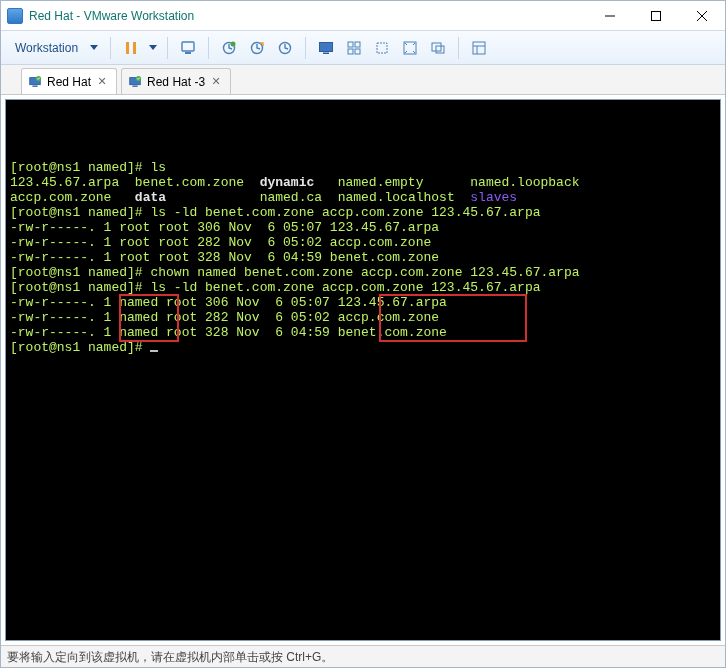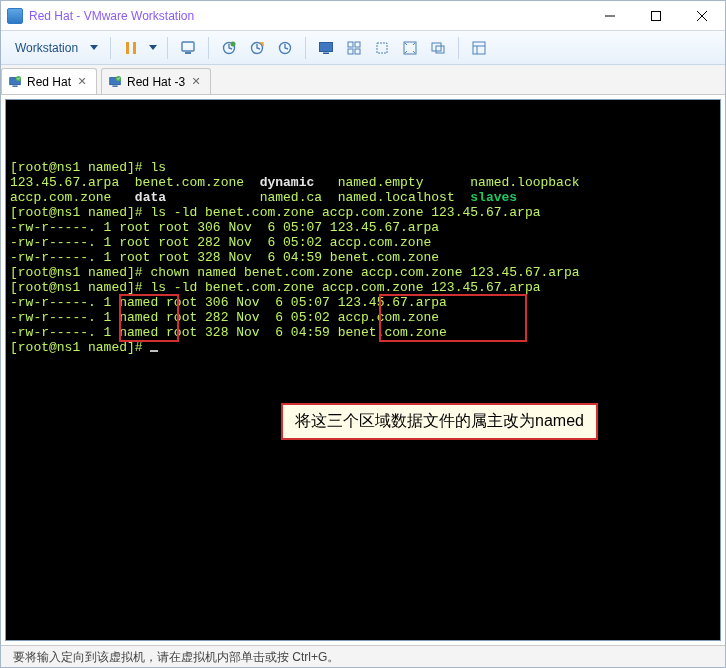--- a/index.html
+++ b/index.html
@@ -1,43 +1,43 @@
 <!DOCTYPE html>
 <html><head>
 <meta charset="utf-8">
 <style>
   * { margin: 0; padding: 0; box-sizing: border-box; }
   body { font-family: "Segoe UI", Tahoma, sans-serif; font-size: 12px; background: #fff; width: 726px; height: 668px; overflow: hidden; border: 1px solid #a6b5c7; }
   .titlebar { height: 30px; background: #fff; display: flex; align-items: center; padding: 0 0 0 6px; border-bottom: 1px solid #d3dae3; }
   .titlebar .app-icon { width: 16px; height: 16px; margin-right: 6px; display:inline-block; background: linear-gradient(#5fa6e6,#2f78c5); border:1px solid #2f78c5; border-radius:2px; }
-  .titlebar .title-text { flex: 1; color:#8b5cf6; }
+  .titlebar .title-text { flex: 1; color:#0f766e; }
   .winbtns { display:flex; }
   .winbtn { width: 46px; height: 30px; display:flex; align-items:center; justify-content:center; cursor:default; }
   .winbtn svg { width:10px; height:10px; stroke:#000; stroke-width:1; fill:none; }
   .toolbar { height: 34px; background: linear-gradient(#f7fbff,#e8f1fb); border-bottom: 1px solid #c9d6e6; display:flex; align-items:center; padding: 0 8px; }
   .toolbar .ws-label { color:#1f4f87; padding: 4px 6px; display:flex; align-items:center; gap:12px; cursor:default; }
   .toolbar .drop-arrow { width:0;height:0;border-left:4px solid transparent;border-right:4px solid transparent;border-top:5px solid #1f4f87; }
   .sep { width:1px; height:22px; background:#c9d6e6; margin: 0 6px; }
   .tbtn { width:24px; height:24px; margin:0 2px; display:flex; align-items:center; justify-content:center; border-radius:2px; cursor:default; }
   .tbtn svg { width:16px; height:16px; }
   .pause-g { display:flex; gap:0; }
-  .tabsbar { height: 30px; background:#f4f4f4; border-bottom:1px solid #c8c8c8; display:flex; align-items:flex-end; padding-left:0; gap:4px; }
+  .tabsbar { height: 30px; background:#f4f4f4; border-bottom:1px solid #c8c8c8; display:flex; align-items:flex-end; padding-left:20px; gap:4px; }
   .tab { height: 26px; display:flex; align-items:center; padding:0 8px 0 6px; border:1px solid #c8c8c8; border-bottom:none; border-radius:3px 3px 0 0; background:#f4f4f4; font-size:12px; gap:5px; cursor:default; }
   .tab.active { background:#fff; }
   .tab .tab-icon { width:14px;height:14px; }
   .tab-close { width:12px;height:12px;display:inline-flex;align-items:center;justify-content:center; color:#6b6b6b; font-size:11px; cursor:default;}
   .content { position:relative; height: calc(668px - 30px - 34px - 30px - 24px); background:#fff; padding:4px; }
   .terminal { position:relative; width:100%; height:100%; background:#000; color:#c0c0c0; font-family: "Courier New", monospace; font-size:13px; line-height:15px; padding: 60px 4px 0 4px; white-space:pre; overflow:hidden; border:1px solid #7f9db9; }
   .term-white { color:#bef264; }
   .term-blue { color:#e5e5e5; font-weight:bold; }
-  .term-blue2 { color:#22c55e; font-weight:bold; }
+  .term-blue2 { color:#8b5cf6; font-weight:normal; }
   .cursor { display:inline-block; width:8px; height:2px; background:#c0c0c0; vertical-align: -1px; }
   .hl1 { position:absolute; border:2px solid #d03030; pointer-events:none; }
   .callout { position:absolute; border:2px solid #d03030; background:#fffde7; color:#000; font-size:16px; padding:6px 12px; font-family:"Microsoft YaHei","SimSun",sans-serif; }
-  .statusbar { height:24px; background:#f4f4f4; border-top:1px solid #c8c8c8; display:flex; align-items:center; padding:0 12px; font-size:12px; color:#444; }
+  .statusbar { height:24px; background:#f4f4f4; border-top:1px solid #c8c8c8; display:flex; align-items:center; padding:0 6px; font-size:12px; color:#444; }
   .tline { display:block; height:15px; }
 </style>
 </head>
 <body>
 
 <div class="titlebar">
   <span class="app-icon"></span>
   <span class="title-text">Red Hat  - VMware Workstation</span>
   <div class="winbtns">
     <div class="winbtn">
@@ -167,18 +167,17 @@
     <span>Red Hat -3</span>
     <span class="tab-close">✕</span>
   </div>
 </div>
 
 <div class="content">
   <div class="terminal" id="terminal"><span class="tline"><span class="term-white">[root@ns1 named]# ls</span></span><span class="tline"><span class="term-white">123.45.67.arpa  benet.com.zone  </span><span class="term-blue">dynamic</span><span class="term-white">   named.empty      named.loopback</span></span><span class="tline"><span class="term-white">accp.com.zone   </span><span class="term-blue">data</span><span class="term-white">            named.ca  named.localhost  </span><span class="term-blue2">slaves</span></span><span class="tline"><span class="term-white">[root@ns1 named]# ls -ld benet.com.zone accp.com.zone 123.45.67.arpa</span></span><span class="tline"><span class="term-white">-rw-r-----. 1 root root 306 Nov  6 05:07 123.45.67.arpa</span></span><span class="tline"><span class="term-white">-rw-r-----. 1 root root 282 Nov  6 05:02 accp.com.zone</span></span><span class="tline"><span class="term-white">-rw-r-----. 1 root root 328 Nov  6 04:59 benet.com.zone</span></span><span class="tline"><span class="term-white">[root@ns1 named]# chown named benet.com.zone accp.com.zone 123.45.67.arpa</span></span><span class="tline"><span class="term-white">[root@ns1 named]# ls -ld benet.com.zone accp.com.zone 123.45.67.arpa</span></span><span class="tline"><span class="term-white">-rw-r-----. 1 named root 306 Nov  6 05:07 123.45.67.arpa</span></span><span class="tline"><span class="term-white">-rw-r-----. 1 named root 282 Nov  6 05:02 accp.com.zone</span></span><span class="tline"><span class="term-white">-rw-r-----. 1 named root 328 Nov  6 04:59 benet.com.zone</span></span><span class="tline"><span class="term-white">[root@ns1 named]# </span><span class="cursor"></span></span></div>
 
   <div class="hl1" style="left:118px; top:199px; width:60px; height:48px;"></div>
   <div class="hl1" style="left:378px; top:199px; width:148px; height:48px;"></div>
-  <div class="callout" style="left:280px; top:308px;">将这三个区域数据文件的属主改为named</div>
 </div>
 
 <div class="statusbar">
   <span>要将输入定向到该虚拟机，请在虚拟机内部单击或按 Ctrl+G。</span>
 </div>
 
 </body></html>

